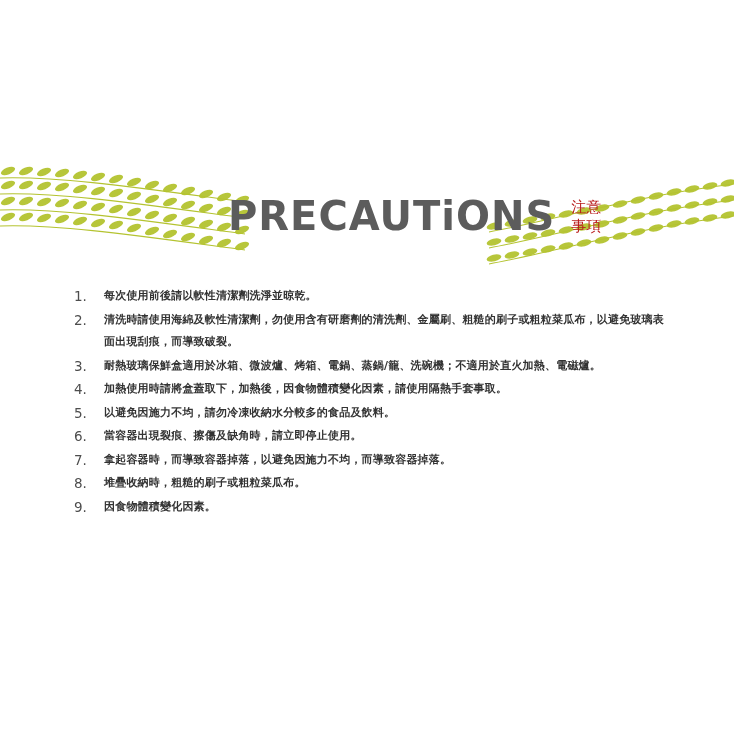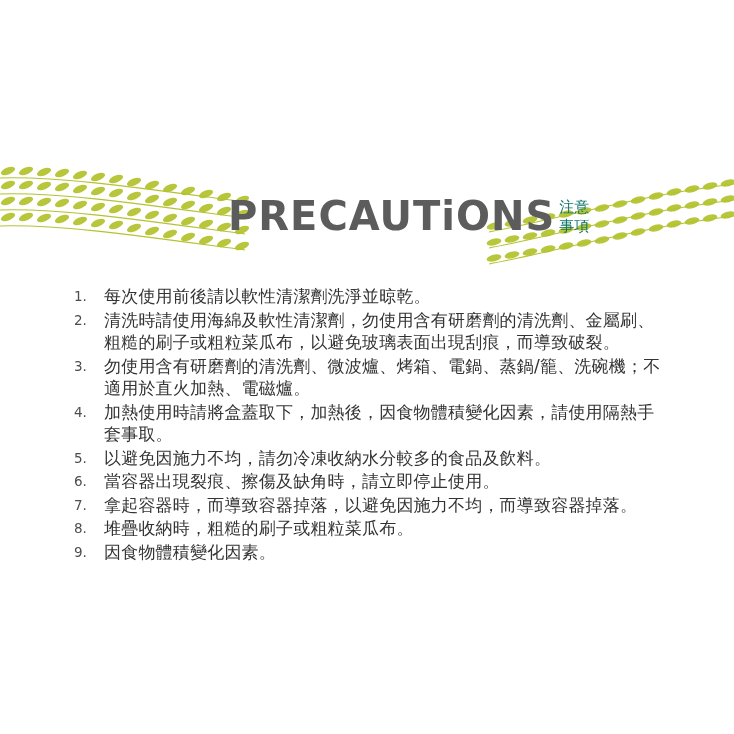--- a/index.html
+++ b/index.html
@@ -44,25 +44,25 @@
   }
   .title-main {
     font-family: "DejaVu Sans", sans-serif;
     font-size: 40px;
     font-weight: bold;
     letter-spacing: 1px;
     color: #5c5c5c;
     line-height: 1;
   }
   .title-sub {
-    margin-left: 4px;
+    margin-left: 16px;
     margin-top: 2px;
     font-family: "DejaVu Sans", sans-serif;
     font-size: 15px;
-    color: #0f766e;
+    color: #b91c1c;
     line-height: 1.25;
     white-space: pre-line;
   }
 
   
   .list {
     position: absolute;
     left: 74px;
     top: 285px;
     width: 590px;
@@ -77,24 +77,25 @@
     flex: 0 0 30px;
     text-align: left;
     font-family: "DejaVu Sans", sans-serif;
     font-size: 13.5px;
     color: #4d4d4d;
     line-height: 22.5px;
   }
   .txt {
     flex: 1 1 auto;
     font-family: "DejaVu Sans", sans-serif;
-    font-size: 17px;
+    font-size: 11px;
     color: #333333;
     line-height: 22.5px;
     letter-spacing: 0.2px;
+    font-weight: bold;
   }
 </style>
 </head>
 <body>
 
 <div class="page">
 
   <div class="header">
 
     <svg class="ribbon left" width="250" height="110" viewBox="0 0 250 110" xmlns="http://www.w3.org/2000/svg">
@@ -243,21 +244,21 @@
     <div class="item">
       <span class="num">1.</span>
       <span class="txt">每次使用前後請以軟性清潔劑洗淨並晾乾。</span>
     </div>
     <div class="item">
       <span class="num">2.</span>
       <span class="txt">清洗時請使用海綿及軟性清潔劑，勿使用含有研磨劑的清洗劑、金屬刷、粗糙的刷子或粗粒菜瓜布，以避免玻璃表面出現刮痕，而導致破裂。</span>
     </div>
     <div class="item">
       <span class="num">3.</span>
-      <span class="txt">勿使用含有研磨劑的清洗劑、微波爐、烤箱、電鍋、蒸鍋/籠、洗碗機；不適用於直火加熱、電磁爐。</span>
+      <span class="txt">耐熱玻璃保鮮盒適用於冰箱、微波爐、烤箱、電鍋、蒸鍋/籠、洗碗機；不適用於直火加熱、電磁爐。</span>
     </div>
     <div class="item">
       <span class="num">4.</span>
       <span class="txt">加熱使用時請將盒蓋取下，加熱後，因食物體積變化因素，請使用隔熱手套事取。</span>
     </div>
     <div class="item">
       <span class="num">5.</span>
       <span class="txt">以避免因施力不均，請勿冷凍收納水分較多的食品及飲料。</span>
     </div>
     <div class="item">

